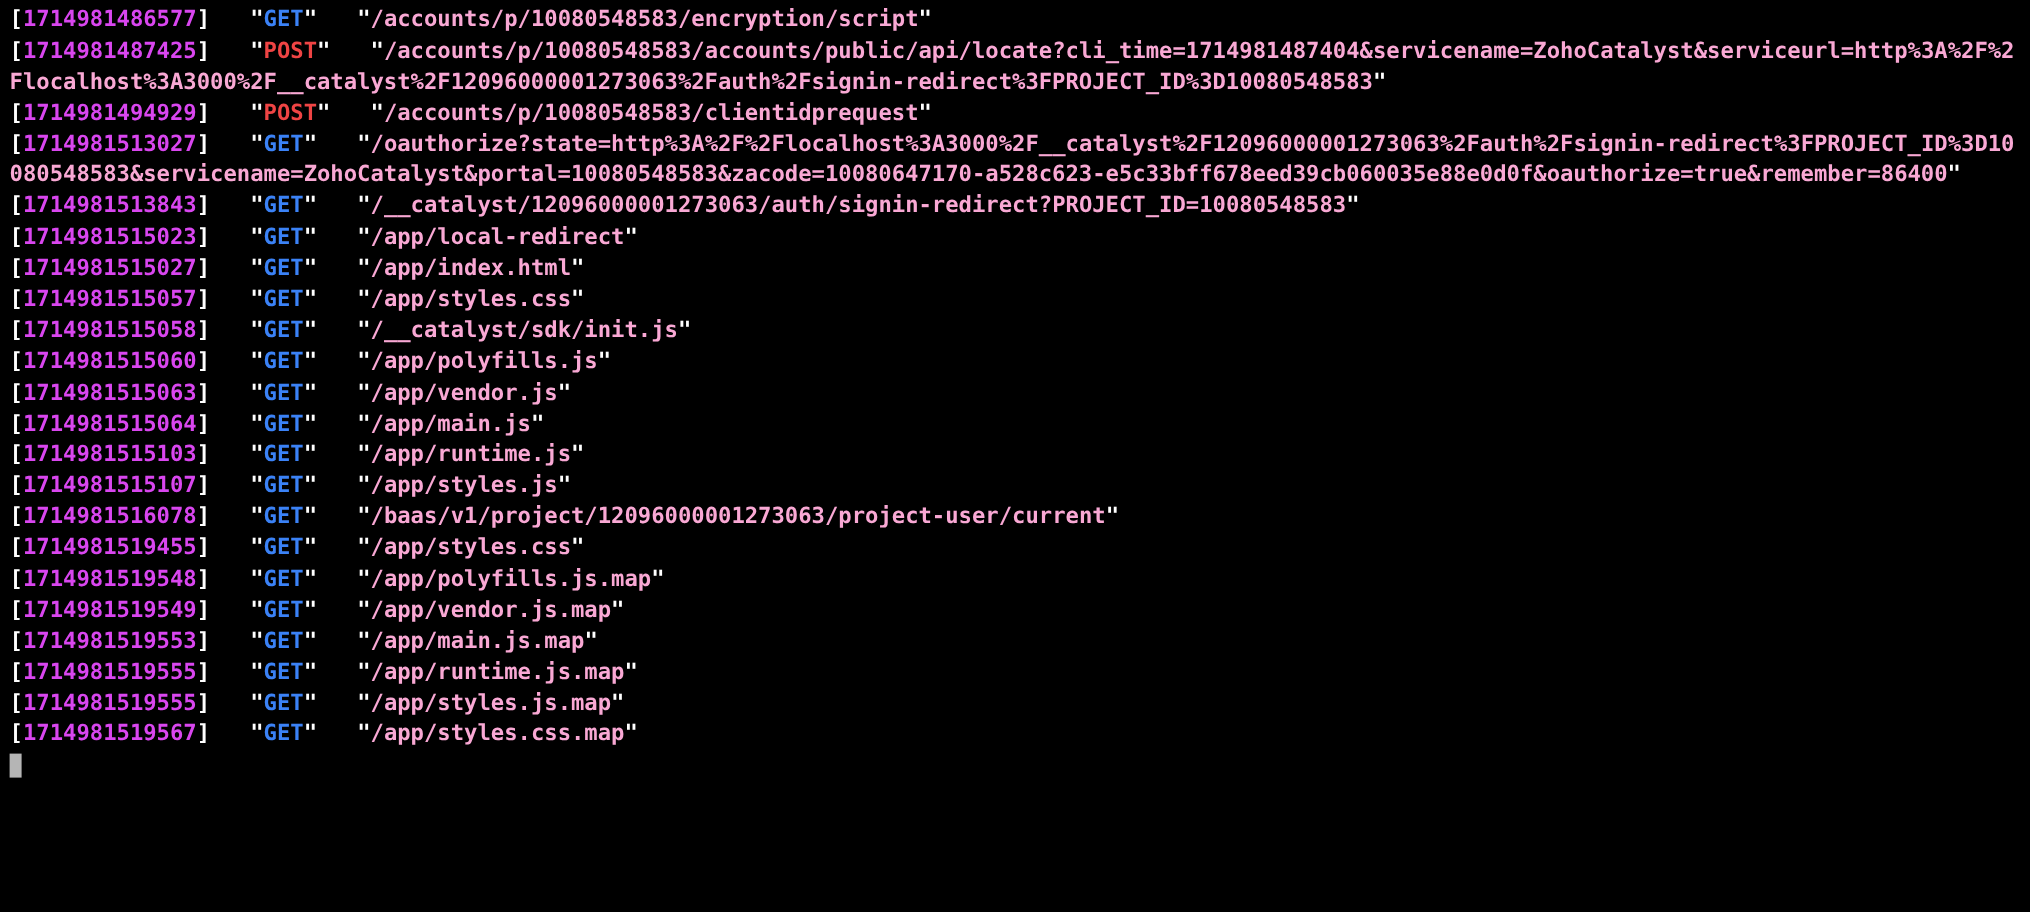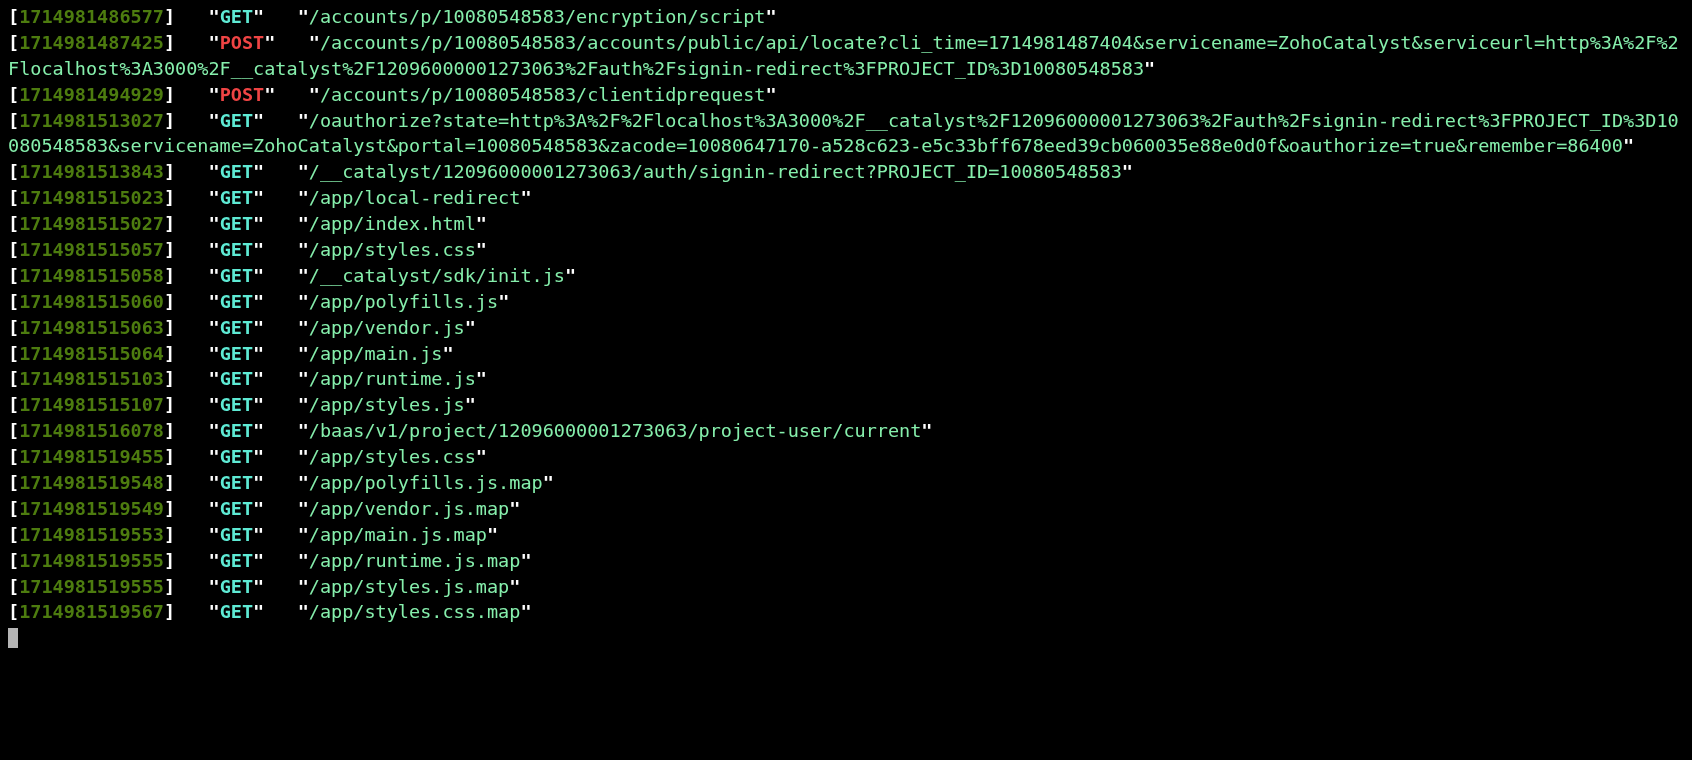--- a/index.html
+++ b/index.html
@@ -14,26 +14,26 @@
     width: 1692px;
     overflow-wrap: break-word;
     word-break: break-all;
   }
   .terminal {
     padding: 4px 8px 8px 8px;
     white-space: pre-wrap;
   }
   .log-line { display: block; }
   .bracket { color: #ffffff; }
-  .ts      { color: #4d7c0f; }
+  .ts      { color: #d946ef; }
   .gap     { color: #ffffff; }
   .q       { color: #ffffff; }
-  .mGET    { color: #5eead4; }
+  .mGET    { color: #3b82f6; }
   .mPOST   { color: #ef4444; }
-  .path    { color: #86efac; font-weight: 400; }
+  .path    { color: #f9a8d4; font-weight: 700; }
   .cursor {
     display: inline-block;
     width: 10px;
     height: 1.1em;
     background: #b5b5b5;
     vertical-align: text-bottom;
     margin-top: 2px;
   }
 </style>
 </head>

